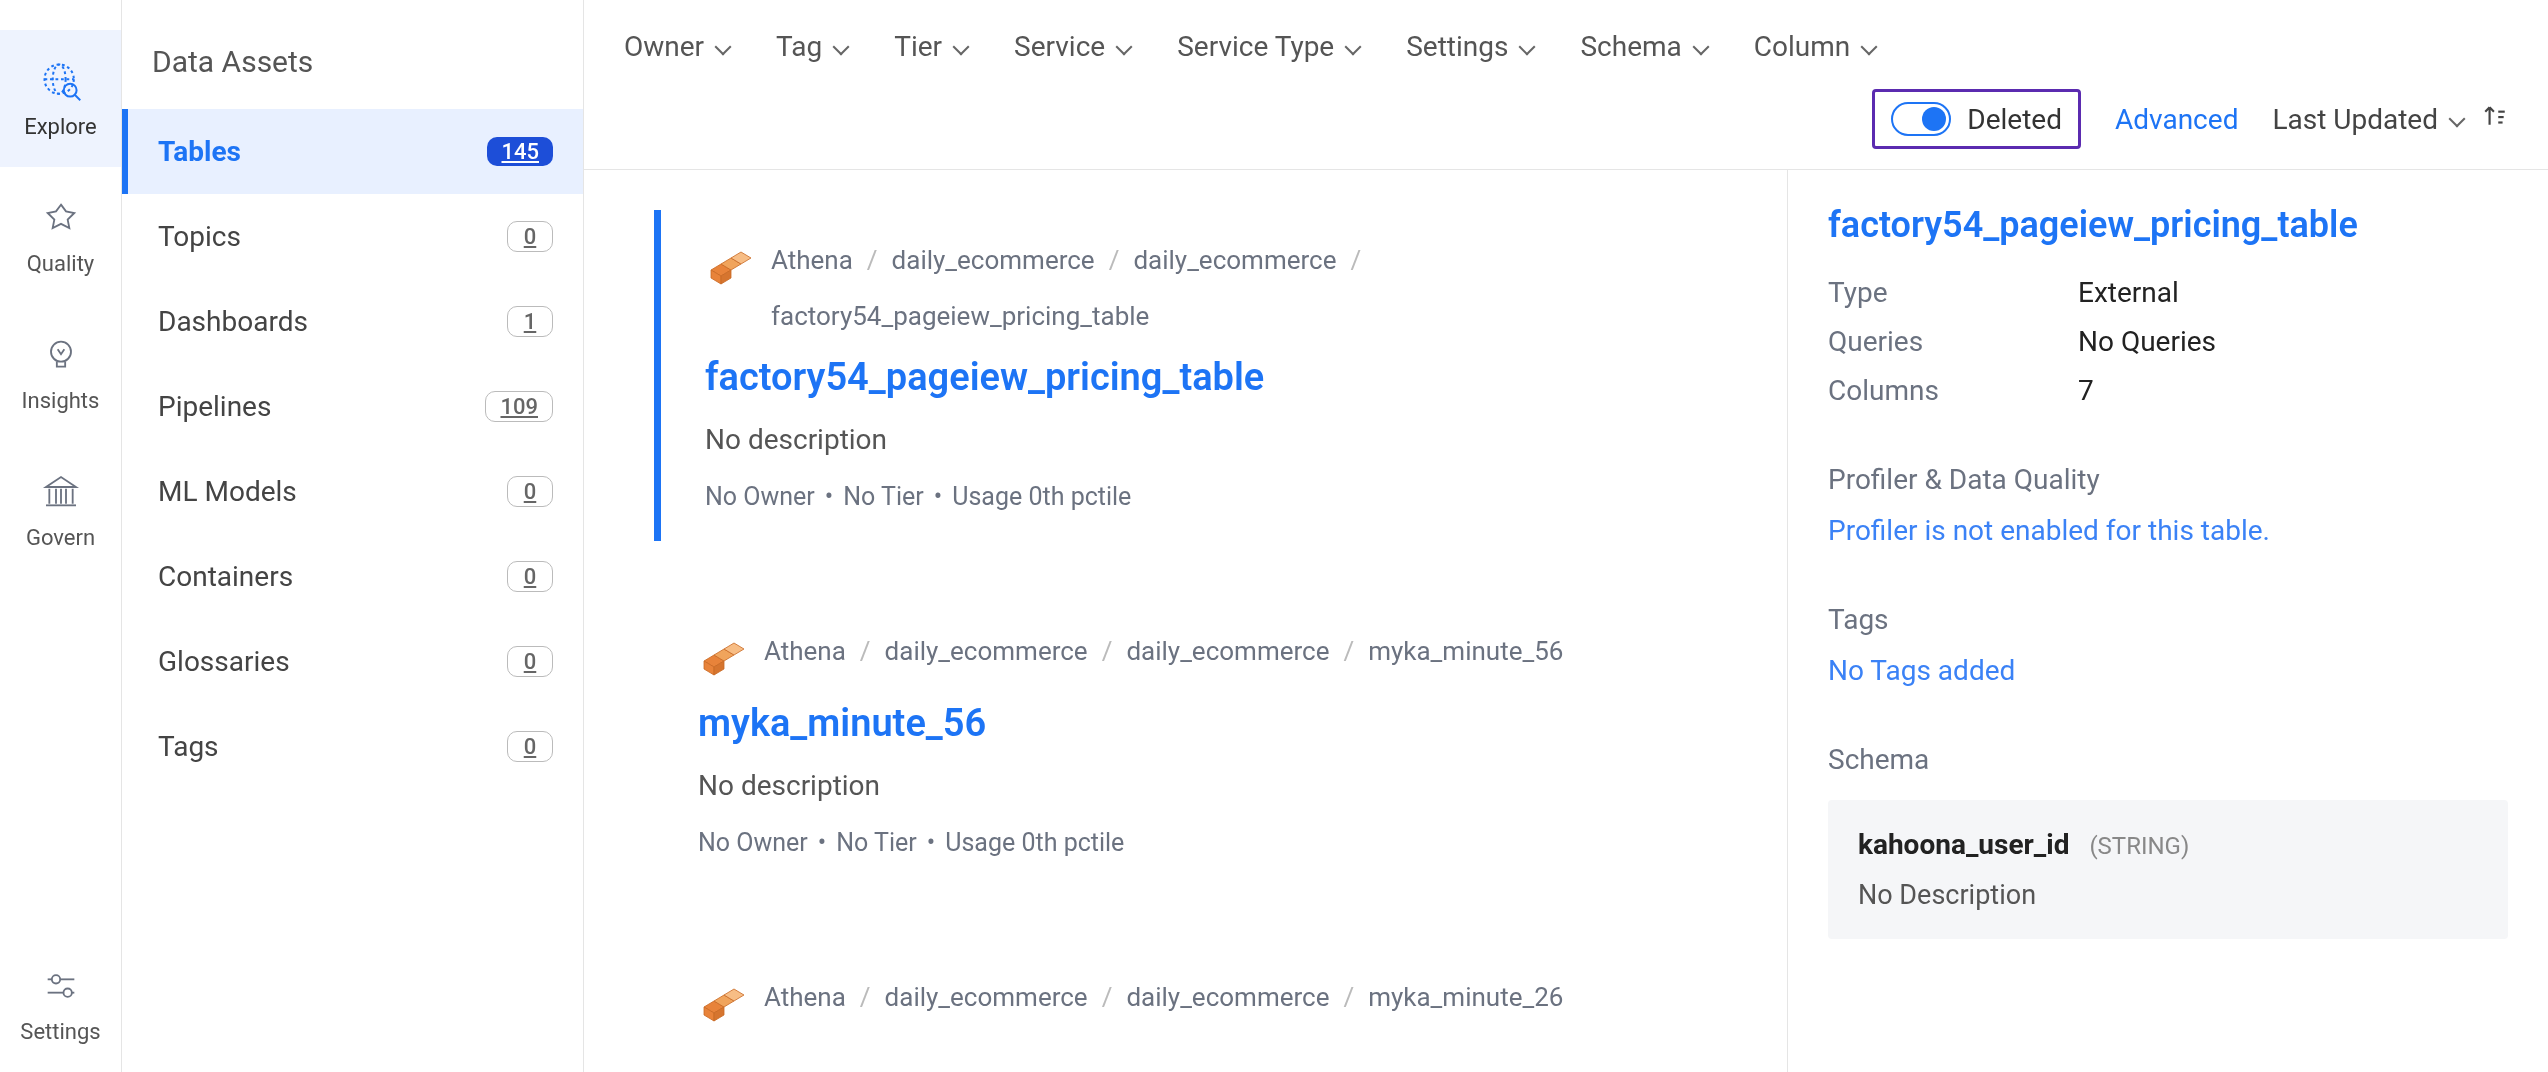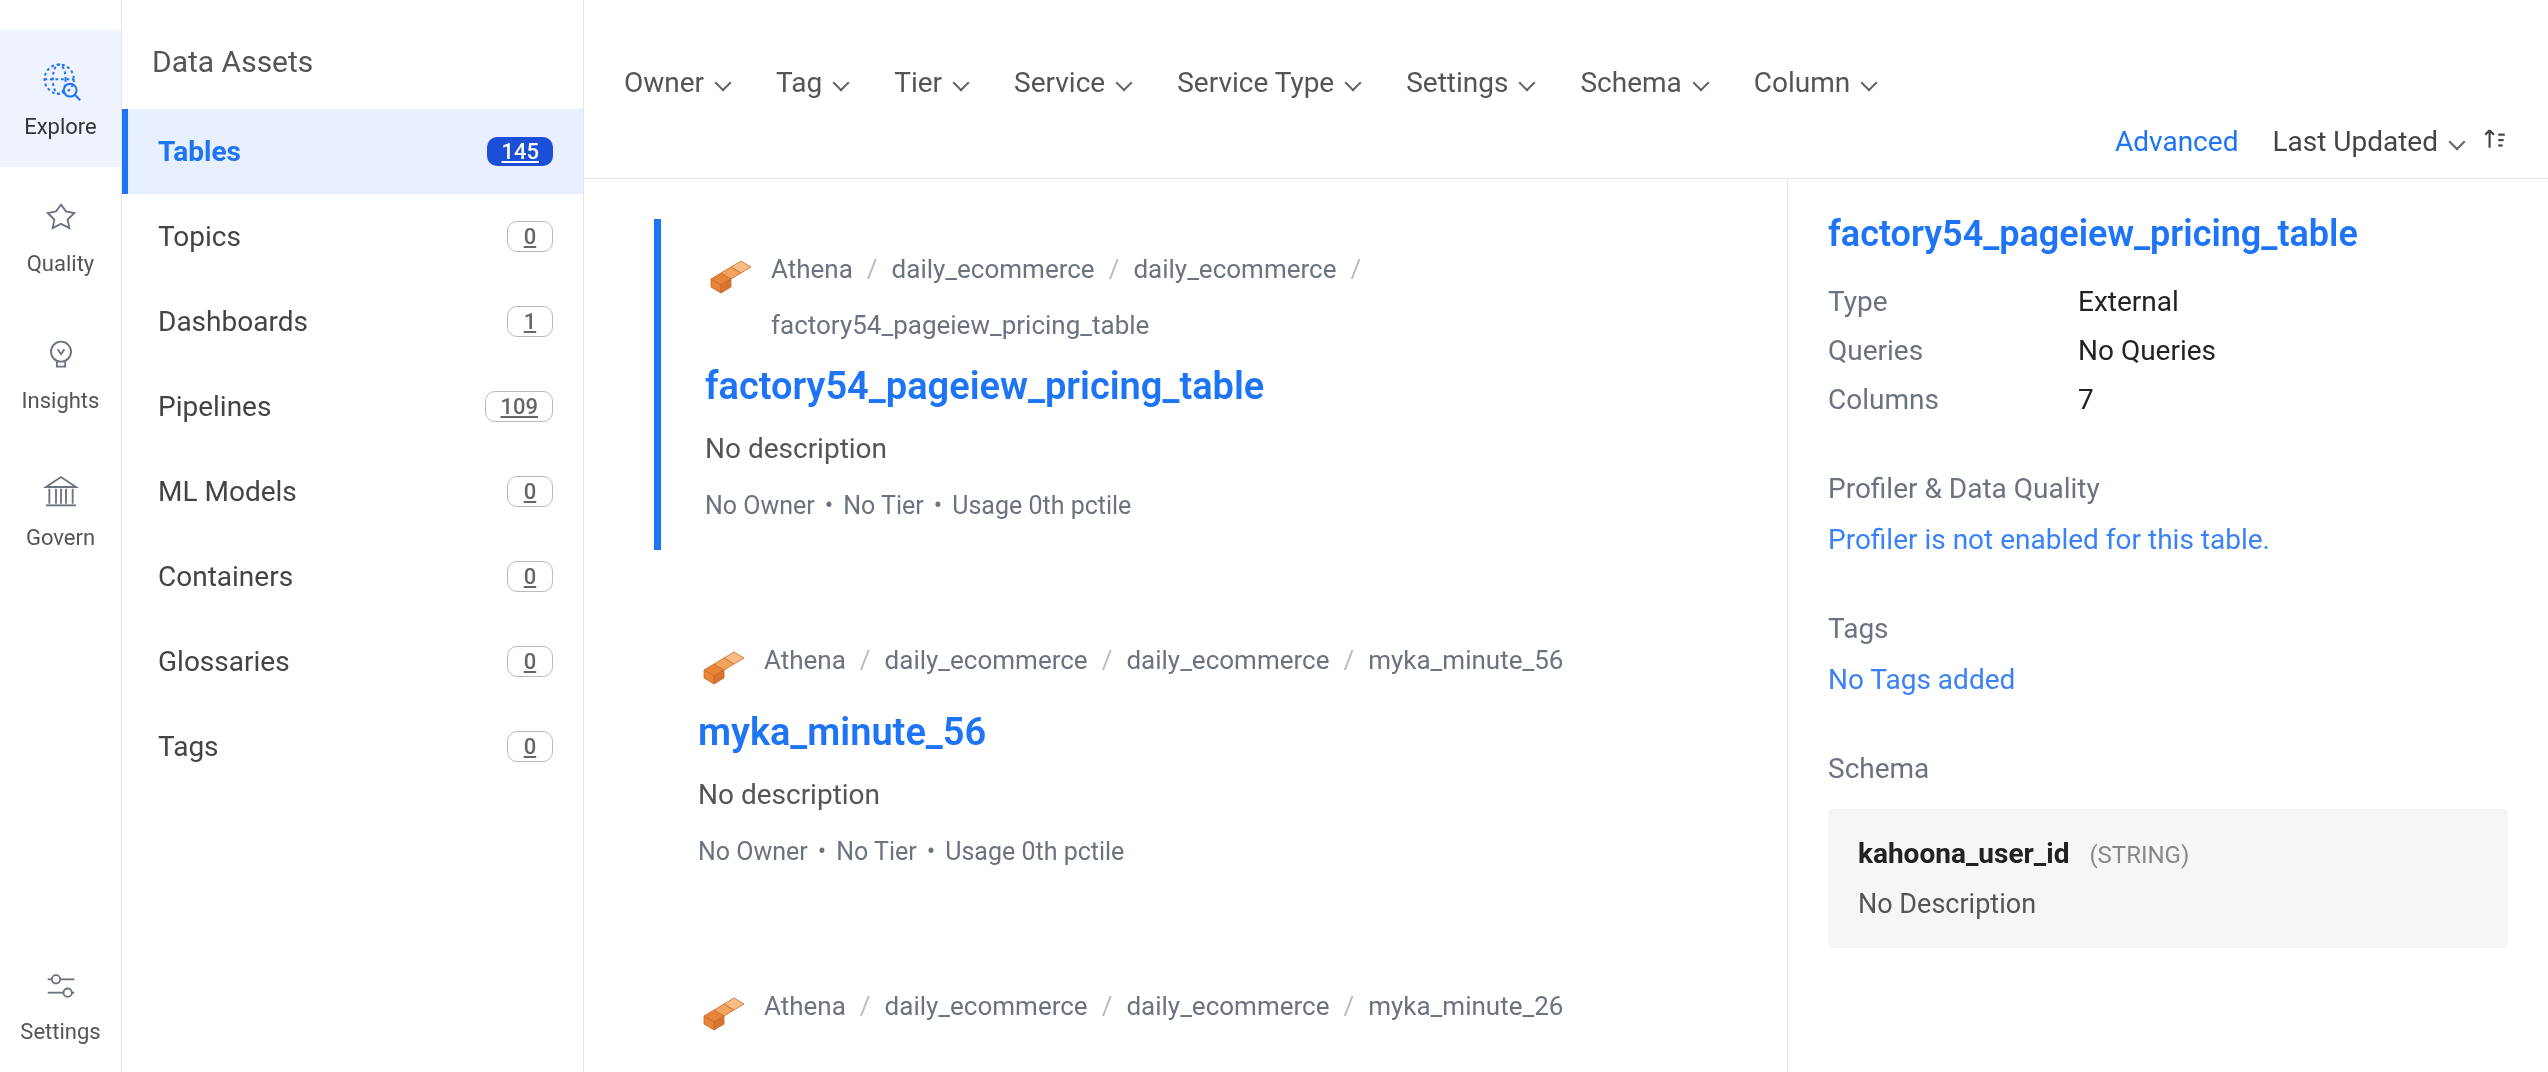--- a/index.html
+++ b/index.html
@@ -83,21 +83,21 @@
 
   
   .filters {
     border-bottom: 1px solid #e5e5e5;
     padding: 30px 40px 0;
     display: flex;
     flex-direction: column;
     gap: 26px;
   }
   .filter-row { display: flex; align-items: center; gap: 44px; flex-wrap: wrap; font-size: 28px; }
-  .filter-chip { display: flex; align-items: center; gap: 10px; color: #555; cursor: pointer; margin-top: 36px; }
+  .filter-chip { display: flex; align-items: center; gap: 10px; color: #555; cursor: pointer; }
   .chev { width: 18px; height: 12px; position: relative; }
   .chev::before {
     content: '';
     position: absolute; top: 0; left: 3px;
     width: 10px; height: 10px;
     border-right: 2px solid #666;
     border-bottom: 2px solid #666;
     transform: rotate(45deg);
   }
   .filter-row2 {
@@ -317,20 +317,24 @@
           <div class="filter-chip">
             <span>Schema</span>
             <span class="chev"></span>
           </div>
           <div class="filter-chip">
             <span>Column</span>
             <span class="chev"></span>
           </div>
         </div>
       <div class="filter-row2">
+        <div class="toggle-wrap">
+          <div class="toggle"></div>
+          <span class="deleted-label">Deleted</span>
+        </div>
         <span class="adv-link">Advanced</span>
         <div class="sort-drop">
           <span>Last Updated</span>
           <span class="chev"></span>
           <span class="sort-icon">
             <svg viewBox="0 0 24 24" width="26" height="26" fill="none" stroke="#444" stroke-width="2">
               <path d="M7 4 V20 M7 4 L3 8 M7 4 L11 8"></path>
               <path d="M15 8 H21"></path>
                 <path d="M15 13 H20"></path>
                 <path d="M15 18 H19"></path>

